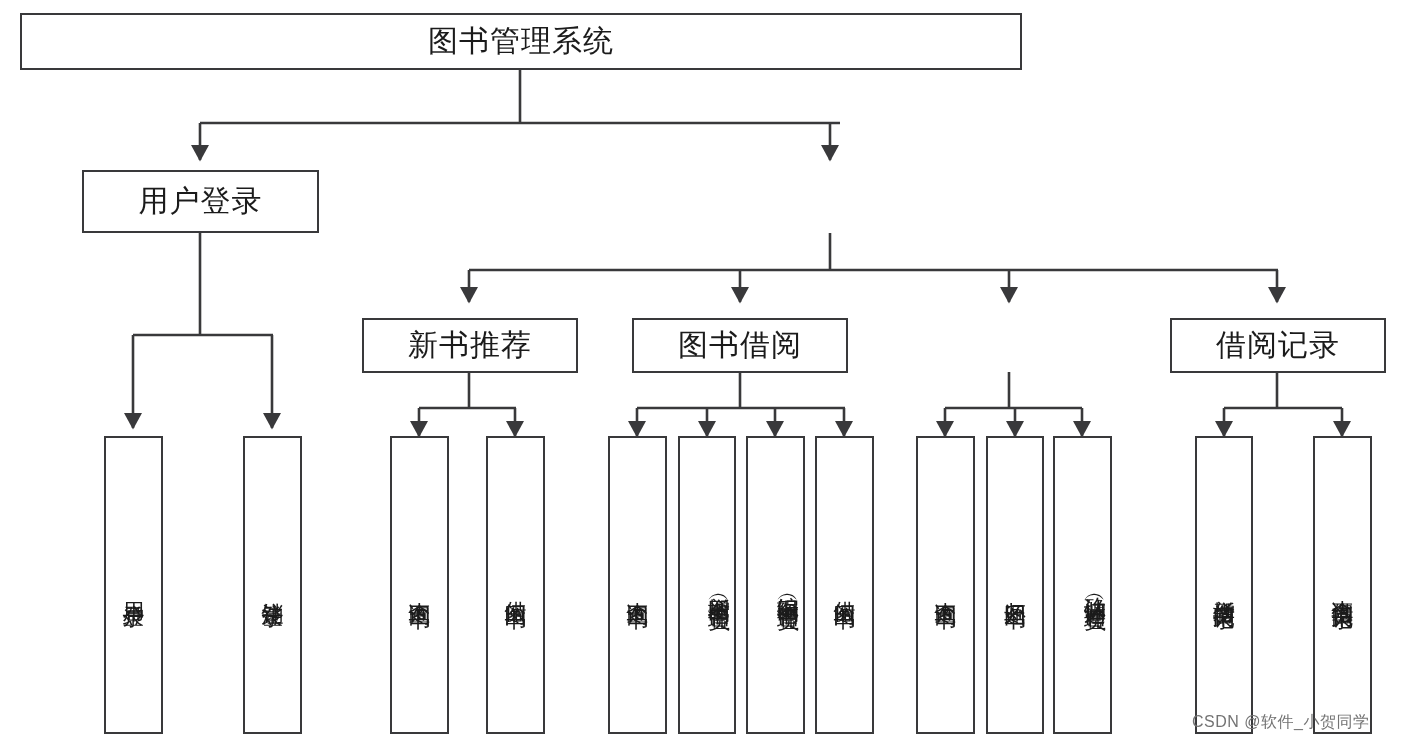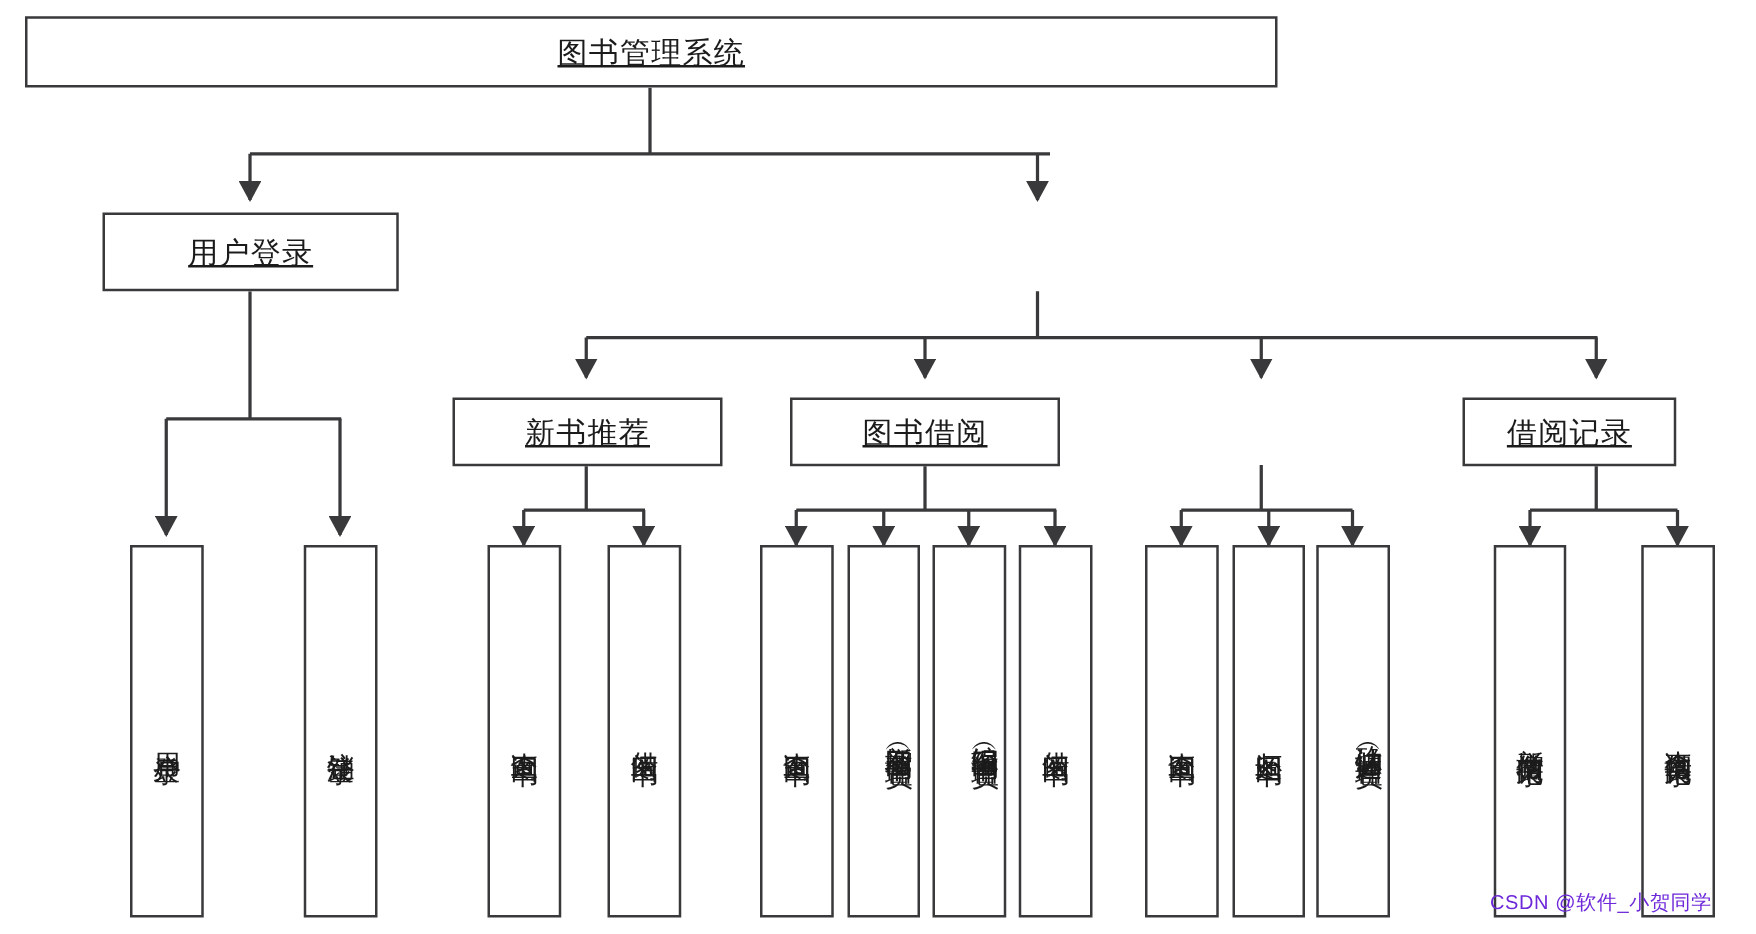--- a/index.html
+++ b/index.html
@@ -2,25 +2,25 @@
 <html><head>
 <meta charset="utf-8">
 <style>
   html,body{margin:0;padding:0;background:#ffffff;}
   body{width:1405px;height:747px;overflow:hidden;font-family:"Liberation Sans","DejaVu Sans",sans-serif;}
   #stage{position:relative;width:1405px;height:747px;background:#fff;}
   #edges{position:absolute;left:0;top:0;width:1405px;height:747px;}
   .node{position:absolute;box-sizing:border-box;background:#ffffff;
         border:2px solid #39393b;display:flex;align-items:center;justify-content:center;
         color:#1b1b1b;}
-  .node.h{font-size:24px;letter-spacing:1px;text-decoration:underline;}
+  .node.h{font-size:30px;letter-spacing:1px;}
   .node.v{writing-mode:vertical-rl;text-orientation:upright;font-size:22px;
           letter-spacing:2px;padding-top:6px;align-items:flex-start;justify-content:center;}
   .node.v.mid{align-items:center;}
-  .watermark{position:absolute;left:1192px;top:712px;font-size:16px;color:#6d28d9;
+  .watermark{position:absolute;left:1192px;top:712px;font-size:16px;color:#737373;
              letter-spacing:0.5px;white-space:nowrap;}
 </style>
 </head>
 <body>
 
 <div id="stage">
 
   <svg id="edges" viewBox="0 0 1405 747" xmlns="http://www.w3.org/2000/svg">
     <defs>
       <marker id="arrow" viewBox="0 0 12 12" refX="10" refY="6" markerWidth="7" markerHeight="7" orient="auto-start-reverse">
@@ -70,21 +70,21 @@
       <path d="M 1342 408 L 1342 436" marker-end="url(#arrow)"></path>
     </g>
   </svg>
 
   <div class="node h" style="left:20px;top:13px;width:1002px;height:57px;">图书管理系统</div>
 
   <div class="node h" style="left:82px;top:170px;width:237px;height:63px;">用户登录</div>
 
   <div class="node h" style="left:632px;top:318px;width:216px;height:55px;">图书借阅</div>
   <div class="node h" style="left:362px;top:318px;width:216px;height:55px;">新书推荐</div>
-  <div class="node h" style="left:1170px;top:318px;width:171px;height:55px;">借阅记录</div>
+  <div class="node h" style="left:1170px;top:318px;width:216px;height:55px;">借阅记录</div>
 
   <div class="node v mid" style="left:104px;top:436px;width:59px;height:298px;">用户登录</div>
   <div class="node v mid" style="left:243px;top:436px;width:59px;height:298px;">注销登录</div>
 
   <div class="node v mid" style="left:390px;top:436px;width:59px;height:298px;">查询图书</div>
   <div class="node v mid" style="left:486px;top:436px;width:59px;height:298px;">借阅图书</div>
 
   <div class="node v mid" style="left:608px;top:436px;width:59px;height:298px;">查询图书</div>
   <div class="node v" style="left:678px;top:436px;width:58px;height:298px;">新增图书（管理员）</div>
   <div class="node v" style="left:746px;top:436px;width:59px;height:298px;">编辑图书（管理员）</div>

